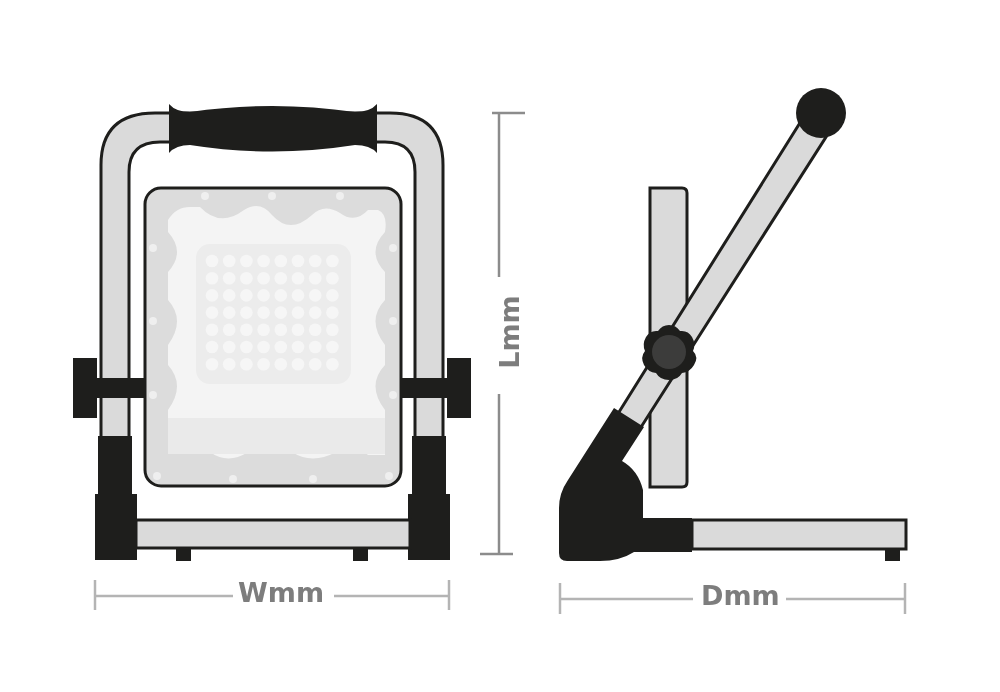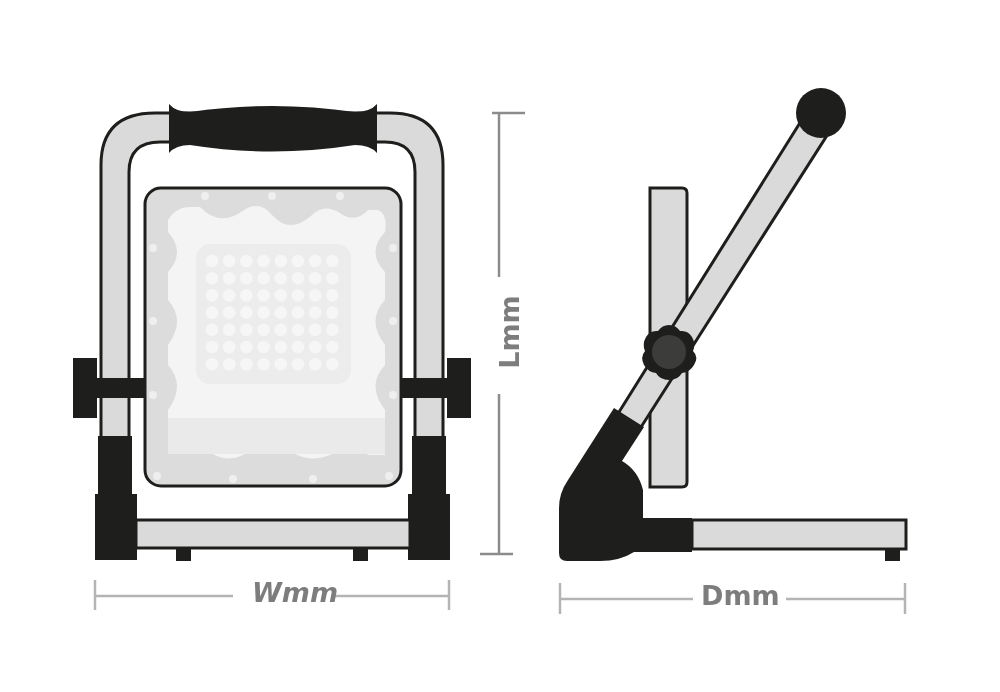--- a/index.html
+++ b/index.html
@@ -1,19 +1,19 @@
 <!DOCTYPE html>
 <html><head>
   <meta charset="utf-8">
   <style>
     html, body { margin:0; padding:0; background:#ffffff; }
     body { width:1000px; height:692px; overflow:hidden; position:relative; font-family:"DejaVu Sans", sans-serif; }
     #diagram { position:absolute; left:0; top:0; width:1000px; height:692px; }
     .dim-label { position:absolute; color:#7d7d7d; font-family:"DejaVu Sans", sans-serif; font-weight:bold; font-size:27px; line-height:1; white-space:nowrap; }
-    #w-label { left:252px; top:579px;font-style:italic; }
+    #w-label { left:238px; top:579px; }
     #d-label { left:701px; top:582px; }
     #l-label { left:496px; top:332px; transform-origin:0 0; transform:rotate(-90deg) translate(-50%,0); }
   </style>
 </head>
 <body>
 
 <svg id="diagram" viewBox="0 0 1000 692" xmlns="http://www.w3.org/2000/svg">
 
   <g>
 

